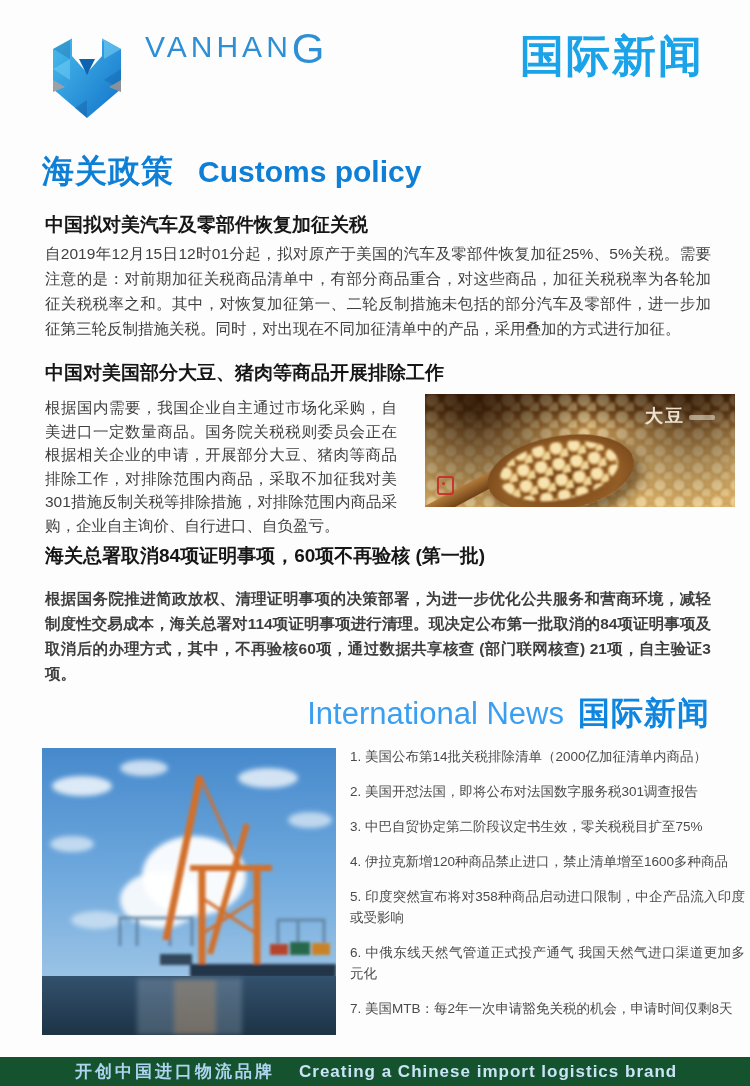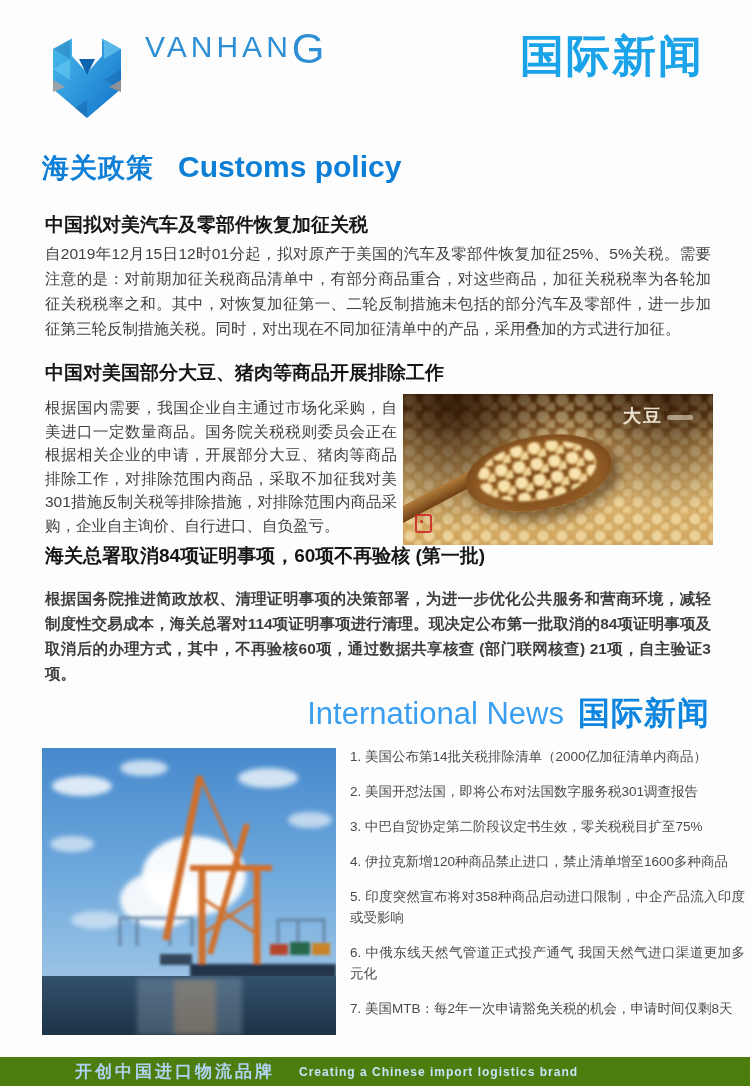--- a/index.html
+++ b/index.html
@@ -12,39 +12,39 @@
   .brand{position:absolute;left:45px;top:28px;display:flex;align-items:flex-start;}
   .brand-icon{width:84px;height:94px;}
   .wordmark{color:#2e8fd5;font-size:30px;letter-spacing:4px;font-weight:400;margin-left:16px;line-height:1;}
   .wordmark .wm-g{font-size:42px;vertical-align:-6px;letter-spacing:0;}
   .masthead{position:absolute;right:46px;top:34px;text-align:right;color:#1aa3e8;}
   .masthead-cn{font-size:44px;font-weight:bold;letter-spacing:2px;line-height:1.0;}
   .masthead-en{font-size:27px;font-weight:bold;letter-spacing:4px;margin-top:3px;}
 
   
   .sec-title{position:absolute;left:42px;top:150px;white-space:nowrap;color:#0e7fd6;}
-  .sec-title .cn{font-size:27px;font-weight:bold;letter-spacing:1px;}
+  .sec-title .cn{font-size:32px;font-weight:bold;letter-spacing:1px;}
   .sec-title .en{font-size:30px;font-weight:bold;margin-left:24px;}
 
   .headline{position:absolute;left:45px;color:#161616;font-size:19px;font-weight:bold;white-space:nowrap;filter:blur(.2px);}
   .h1{top:212px;}
   .h2{top:360px;filter:blur(.5px);}
   .h3{top:543px;filter:blur(.5px);}
 
   .bodytext{
     position:absolute;left:45px;color:#3f3f3f;font-size:15.5px;
     text-align:justify;margin:0;filter:blur(.45px);
   }
   .p1{top:241px;width:666px;line-height:25px;}
   .p2{top:396px;width:352px;line-height:23.5px;}
   .p3{top:586px;width:666px;line-height:25px;font-weight:bold;}
 
   
   .soy{
-    position:absolute;left:403px;top:394px;width:310px;height:151px;overflow:hidden;
+    position:absolute;left:425px;top:394px;width:310px;height:113px;overflow:hidden;
     background:linear-gradient(180deg,#5e3413 0%,#8a5a28 16%,#c89b58 34%,#ddb873 58%,#d2a75f 100%);
   }
   .soy-beans{
     position:absolute;inset:0;
     background-image:
       radial-gradient(circle at 7px 6px, #f1d9a2 0 5px, #c79a55 6.5px, rgba(0,0,0,0) 7.5px),
       radial-gradient(circle at 16px 15px, #ecd094 0 5px, #bd8f4a 6.5px, rgba(0,0,0,0) 7.5px);
     background-size:19px 17px;
     opacity:.85;filter:blur(1px);
   }
@@ -80,24 +80,24 @@
   .port{position:absolute;left:42px;top:748px;width:294px;height:287px;overflow:hidden;}
   .port svg{display:block;width:100%;height:100%;}
 
   .intl-list{position:absolute;left:350px;top:746px;width:395px;margin:0;padding:0;list-style:none;}
   .intl-list li{
     font-size:13.5px;line-height:21px;color:#4a4a4a;margin-bottom:14px;
     text-align:justify;filter:blur(.45px);
   }
 
   
-  .footer{position:absolute;left:0;top:1057px;width:750px;height:29px;background:#4d7c0f;
+  .footer{position:absolute;left:0;top:1057px;width:750px;height:29px;background:#14532d;
     display:flex;align-items:center;}
   .footer .cn{margin-left:75px;font-size:17px;font-weight:bold;color:#aed4f2;letter-spacing:3px;filter:blur(.5px);}
-  .footer .en{margin-left:24px;font-size:12px;font-weight:bold;color:#c9e3f7;letter-spacing:1px;filter:blur(.5px);}
+  .footer .en{margin-left:24px;font-size:17px;font-weight:bold;color:#c9e3f7;letter-spacing:1px;filter:blur(.5px);}
 </style>
 </head>
 <body>
 
 <div class="page">
 
   <div class="brand">
     <svg class="brand-icon" viewBox="0 0 84 94" aria-hidden="true">
       <defs>
         <linearGradient id="lgA" x1="0" y1="0" x2="1" y2="1">

